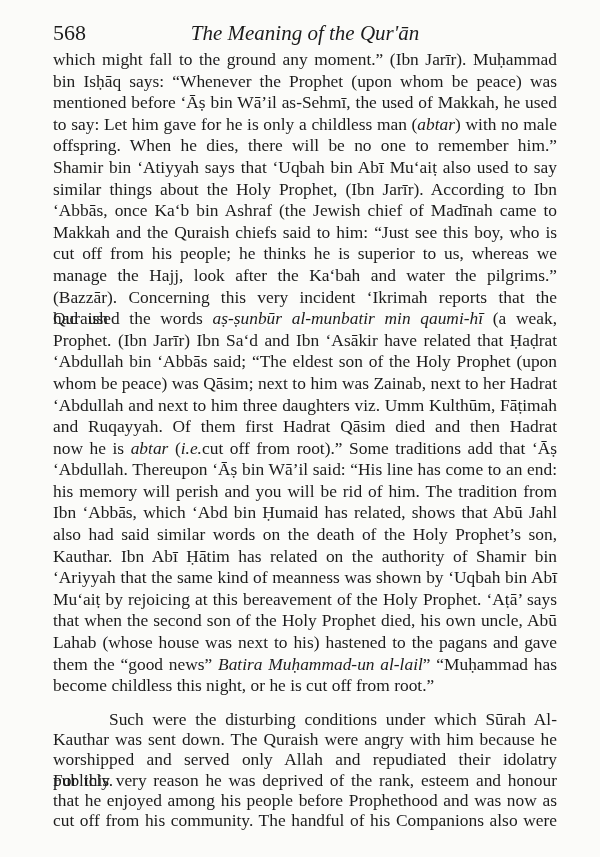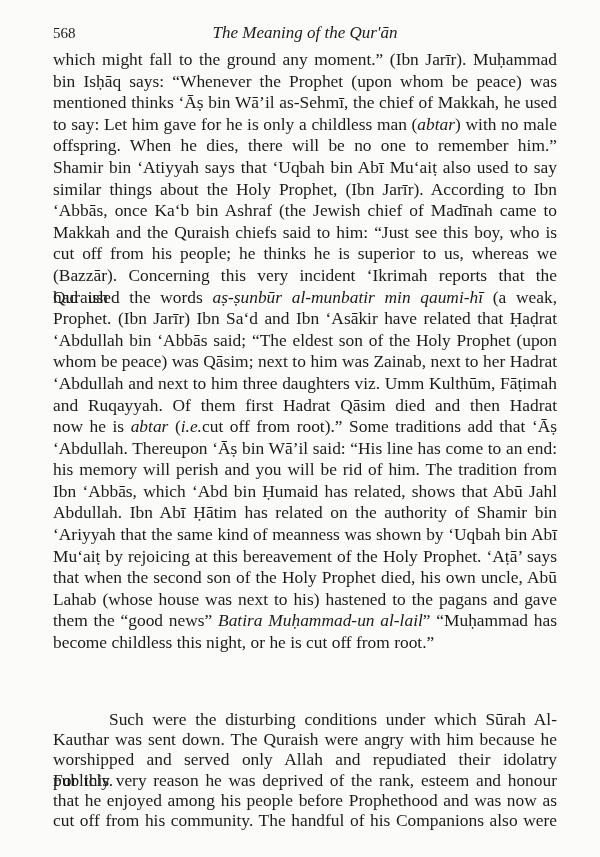--- a/index.html
+++ b/index.html
@@ -8,25 +8,25 @@
     background: #fbfbf9;
     font-family: "Liberation Serif", "DejaVu Serif", serif;
     color: #1c1c1c;
     position: relative;
   }
   .page-header {
     position: absolute; left: 53px; right: 43px; top: 22px; height: 22px;
   }
   .page-number {
     position: absolute; left: 0; top: 0;
-    font-size: 15px; line-height: 22px;
+    font-size: 22px; line-height: 22px;
   }
   .running-title {
     position: absolute; left: 0; right: 0; top: 0; text-align: center;
-    font-style: italic; font-size: 17px; line-height: 22px;
+    font-style: italic; font-size: 21px; line-height: 22px;
   }
   .body-text {
     position: absolute; left: 53px; width: 504px;
     font-size: 17.4px;
   }
   .para1 { top: 49px; font-family: Liberation Serif, serif; }
   .para2 { top: 709px; }
   .line {
     display: block; height: 21.6px; line-height: 21.6px;
     text-align: justify; text-align-last: justify; white-space: nowrap;
@@ -51,21 +51,21 @@
 </div>
 
 <div class="body-text para1" id="para-0">
     <div class="line">
       <span class="inner"><span>which might fall to the ground any moment.” (Ibn Jarīr). Muḥammad</span></span>
     </div>
     <div class="line">
       <span class="inner"><span>bin Isḥāq says: “Whenever the Prophet (upon whom be peace) was</span></span>
     </div>
     <div class="line">
-      <span class="inner"><span>mentioned thinks ‘Āṣ bin Wā’il as-Sehmī, the chief of Makkah, he used</span></span>
+      <span class="inner"><span>mentioned before ‘Āṣ bin Wā’il as-Sehmī, the used of Makkah, he used</span></span>
     </div>
     <div class="line">
       <span class="inner"><span>to say: Let him gave for he is only a childless man (</span><i>abtar</i><span>) with no male</span></span>
     </div>
     <div class="line">
       <span class="inner"><span>offspring. When he dies, there will be no one to remember him.”</span></span>
     </div>
     <div class="line">
       <span class="inner"><span>Shamir bin ‘Atiyyah says that ‘Uqbah bin Abī Mu‘aiṭ also used to say</span></span>
     </div>
@@ -73,20 +73,23 @@
       <span class="inner"><span>similar things about the Holy Prophet, (Ibn Jarīr). According to Ibn</span></span>
     </div>
     <div class="line">
       <span class="inner"><span>‘Abbās, once Ka‘b bin Ashraf (the Jewish chief of Madīnah came to</span></span>
     </div>
     <div class="line">
       <span class="inner"><span>Makkah and the Quraish chiefs said to him: “Just see this boy, who is</span></span>
     </div>
     <div class="line">
       <span class="inner"><span>cut off from his people; he thinks he is superior to us, whereas we</span></span>
+    </div>
+    <div class="line">
+      <span class="inner"><span>manage the Hajj, look after the Ka‘bah and water the pilgrims.”</span></span>
     </div>
     <div class="line">
       <span class="inner"><span>(Bazzār). Concerning this very incident ‘Ikrimah reports that the Quraish</span></span>
     </div>
     <div class="line">
       <span class="inner"><span>had used the words </span><i>aṣ-ṣunbūr al-munbatir min qaumi-hī</i><span> (a weak,</span></span>
     </div>
     <div class="line">
       <span class="inner"><span>Prophet. (Ibn Jarīr) Ibn Sa‘d and Ibn ‘Asākir have related that Ḥaḍrat</span></span>
     </div>
@@ -108,21 +111,24 @@
     <div class="line">
       <span class="inner"><span>‘Abdullah. Thereupon ‘Āṣ bin Wā’il said: “His line has come to an end:</span></span>
     </div>
     <div class="line">
       <span class="inner"><span>his memory will perish and you will be rid of him. The tradition from</span></span>
     </div>
     <div class="line">
       <span class="inner"><span>Ibn ‘Abbās, which ‘Abd bin Ḥumaid has related, shows that Abū Jahl</span></span>
     </div>
     <div class="line">
-      <span class="inner"><span>Abdullah. Ibn Abī Ḥātim has related on the authority of Shamir bin</span></span>
+      <span class="inner"><span>also had said similar words on the death of the Holy Prophet’s son,</span></span>
+    </div>
+    <div class="line">
+      <span class="inner"><span>Kauthar. Ibn Abī Ḥātim has related on the authority of Shamir bin</span></span>
     </div>
     <div class="line">
       <span class="inner"><span>‘Ariyyah that the same kind of meanness was shown by ‘Uqbah bin Abī</span></span>
     </div>
     <div class="line">
       <span class="inner"><span>Mu‘aiṭ by rejoicing at this bereavement of the Holy Prophet. ‘Aṭā’ says</span></span>
     </div>
     <div class="line">
       <span class="inner"><span>that when the second son of the Holy Prophet died, his own uncle, Abū</span></span>
     </div>

